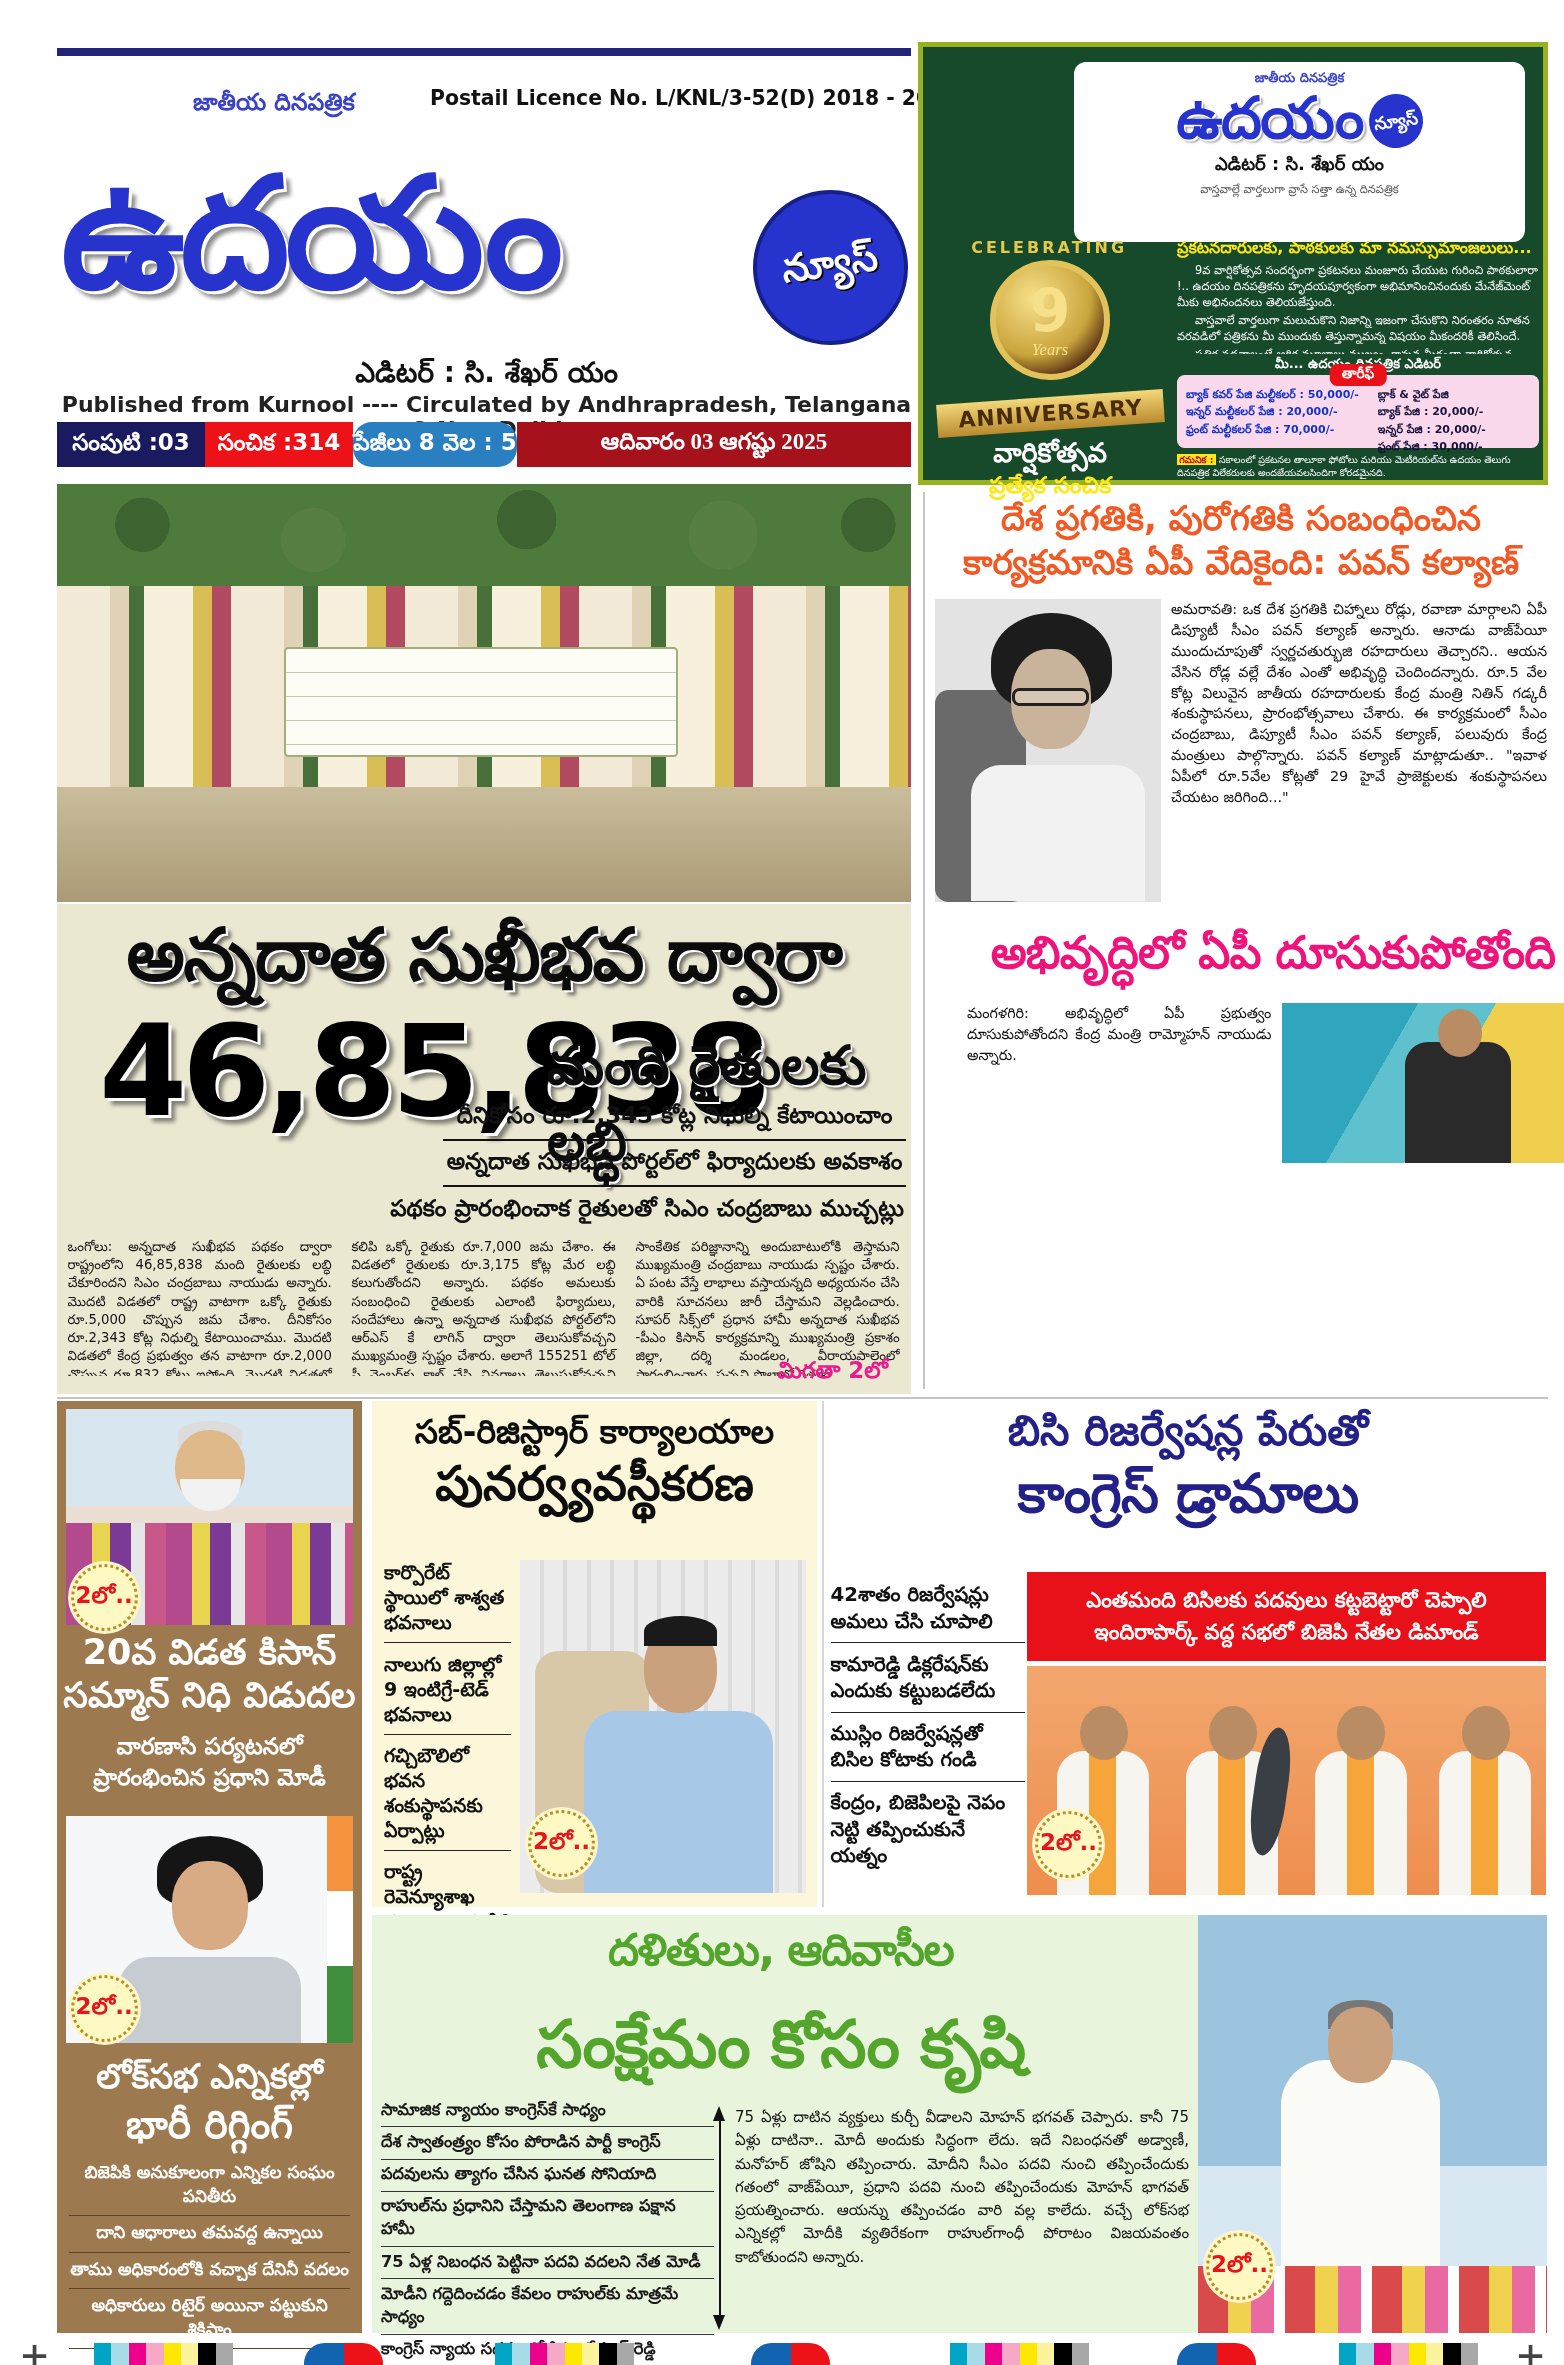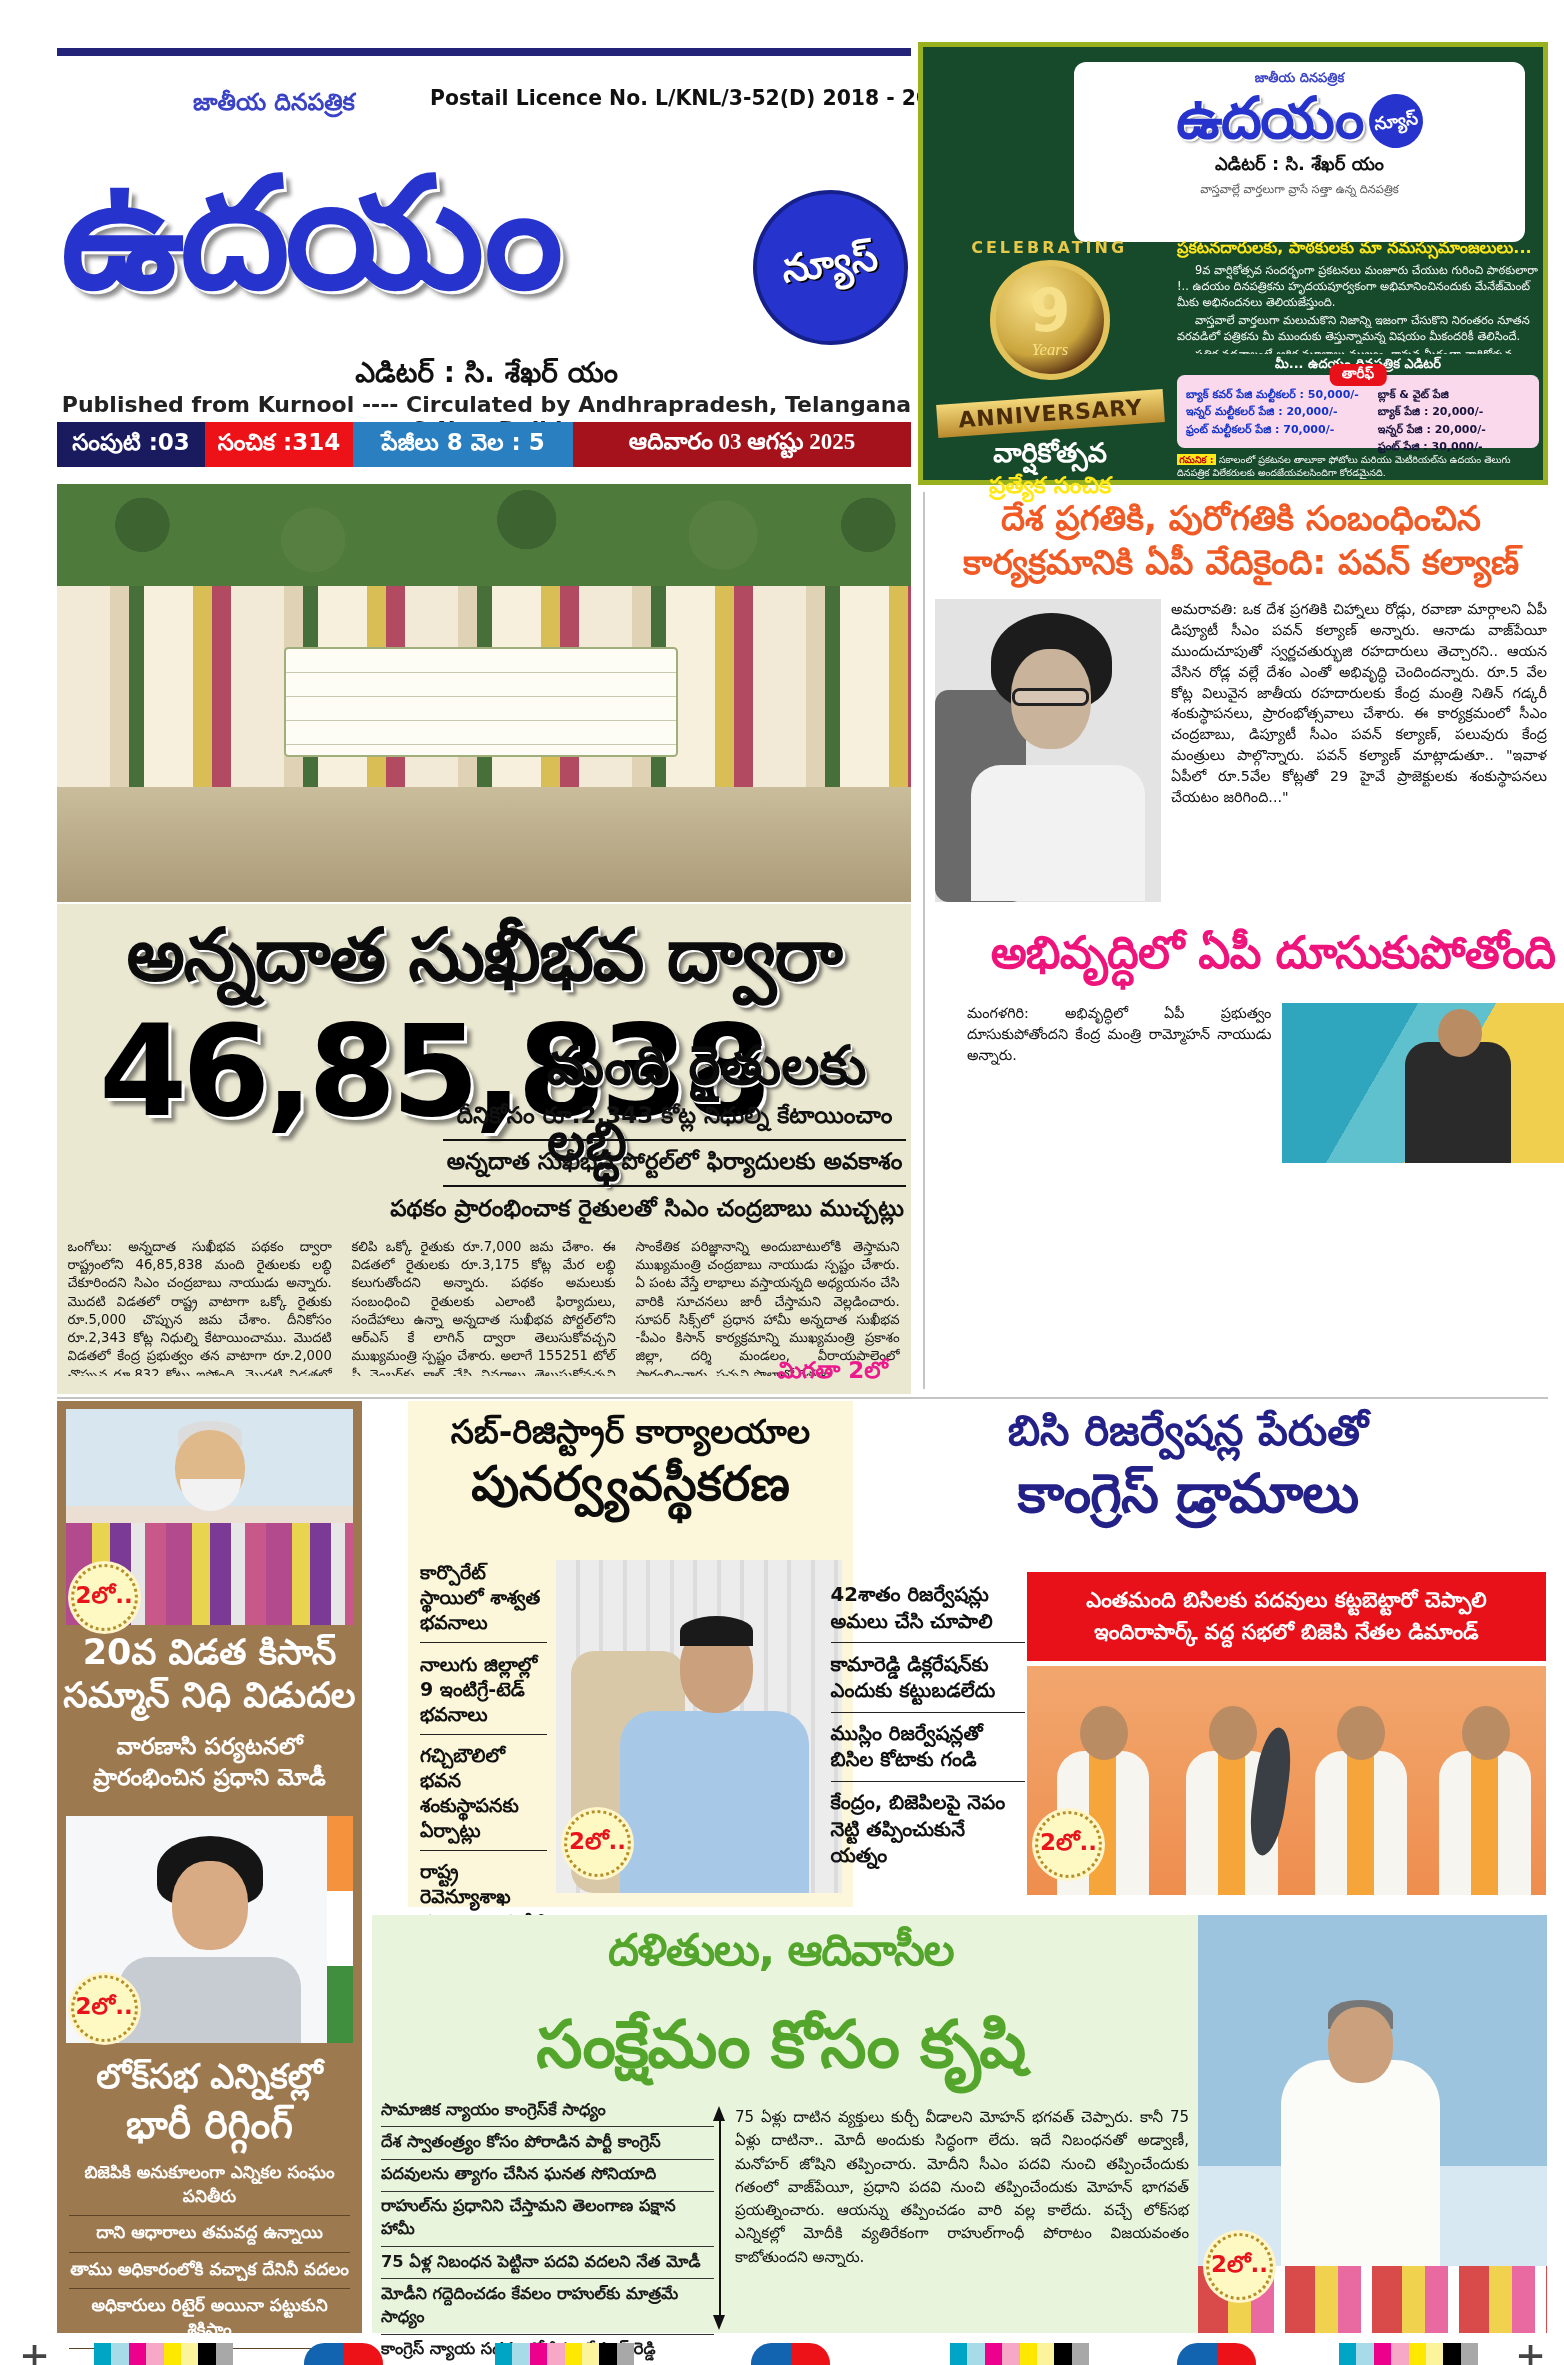--- a/index.html
+++ b/index.html
@@ -19,21 +19,21 @@
   .news-circle{position:absolute;right:4.5px;top:70px;width:155px;height:155px;border-radius:50%;
                background:#2633cc;border:4.5px solid #16208a;color:#fff;font-size:38px;font-weight:900;
                display:flex;align-items:center;justify-content:center;transform:rotate(-8deg);
                text-shadow:1.5px 1.5px 0 #000;}
   .mast-editor{left:61px;top:356px;width:851px;text-align:center;font-size:28px;font-weight:900;color:#111;}
   .mast-pub{left:61px;top:392px;width:851px;text-align:center;font-size:22px;font-weight:700;color:#222;}
   .issuebar{left:57px;top:422px;width:854px;height:45px;display:flex;color:#fff;font-weight:900;}
   .issuebar>div{display:flex;align-items:center;justify-content:center;font-size:23px;}
   .seg-vol{width:148px;background:#1a1a5e;}
   .seg-iss{width:148px;background:#ec1218;}
-  .seg-pg{width:220px;background:#2a7fc0;}
+  .seg-pg{width:164px;background:#2a7fc0;border-radius:19px;}
   .seg-date{flex:1;background:#a5121c;font-size:31px;font-family:"Liberation Serif","DejaVu Serif",serif;}
 
   
   .anniv{left:918px;top:42px;width:630px;height:443px;background:#17492b;border:5.3px solid #99b01f;}
   .anv-card{position:absolute;left:151px;top:15px;width:451px;height:180px;background:#fff;border-radius:12px;
             text-align:center;padding-top:7.6px;}
   .anv-card-tagline{font-size:13px;font-weight:bold;color:#3a43c8;}
   .anv-card-logo{font-size:58px;line-height:1.05;font-weight:900;color:#2633cc;letter-spacing:-1.5px;
                  text-shadow:1.5px 1.5px 0 #fff,3px 3px 2.3px rgba(0,0,0,.4);}
   .anv-card-logosub{display:inline-block;background:#2633cc;color:#fff;border-radius:50%;width:54px;height:54px;
@@ -156,21 +156,21 @@
   .ra-flag{position:absolute;right:0;top:0;width:26px;height:100%;
            background:linear-gradient(180deg,#f5923e 0 33%,#ffffff 33% 66%,#3f8f3f 66% 100%);}
   .rahul-h1{position:absolute;left:0;top:655px;width:100%;text-align:center;color:#fff;font-size:34px;font-weight:900;}
   .rahul-h2{position:absolute;left:0;top:701px;width:100%;text-align:center;color:#fff;font-size:39px;font-weight:900;}
   .rahul-points{position:absolute;left:12px;top:755px;width:281px;}
   .rahul-points div{color:#fff;font-size:17px;font-weight:700;text-align:center;padding:6px 0 5.3px;
                     border-bottom:1.5px solid #5e4426;}
   .rahul-points div:last-child{border-bottom:none;}
 
   
-  .srblk{left:372px;top:1401px;width:445px;height:506px;background:#fcf7da;margin-left:36px;}
+  .srblk{left:372px;top:1401px;width:445px;height:506px;background:#fcf7da;}
   .sr-h1{position:absolute;left:0;top:10.6px;width:100%;text-align:center;font-size:33px;font-weight:900;color:#0d0d0d;}
   .sr-h2{position:absolute;left:0;top:54px;width:100%;text-align:center;font-size:48px;font-weight:900;color:#0d0d0d;}
   .sr-points{position:absolute;left:12px;top:151px;width:127px;}
   .sr-points div{font-size:19px;font-weight:800;color:#111;line-height:1.32;padding:8.3px 0 6.8px;
                  border-bottom:1.5px solid #222;}
   .sr-points div:last-child{border-bottom:none;}
   .sr-photo{position:absolute;left:148px;top:159px;width:286px;height:333px;overflow:hidden;
             background:repeating-linear-gradient(90deg,#ececec 0 19.7px,#dcdcdc 19.7px 23.5px);}
   .sr-chair{position:absolute;left:15px;top:91px;width:114px;height:242px;background:#d8c8a8;border-radius:23px;}
   .sr-shirt{position:absolute;left:64px;top:151px;width:189px;height:182px;background:#a8c8e8;border-radius:33px 33px 0 0;}

